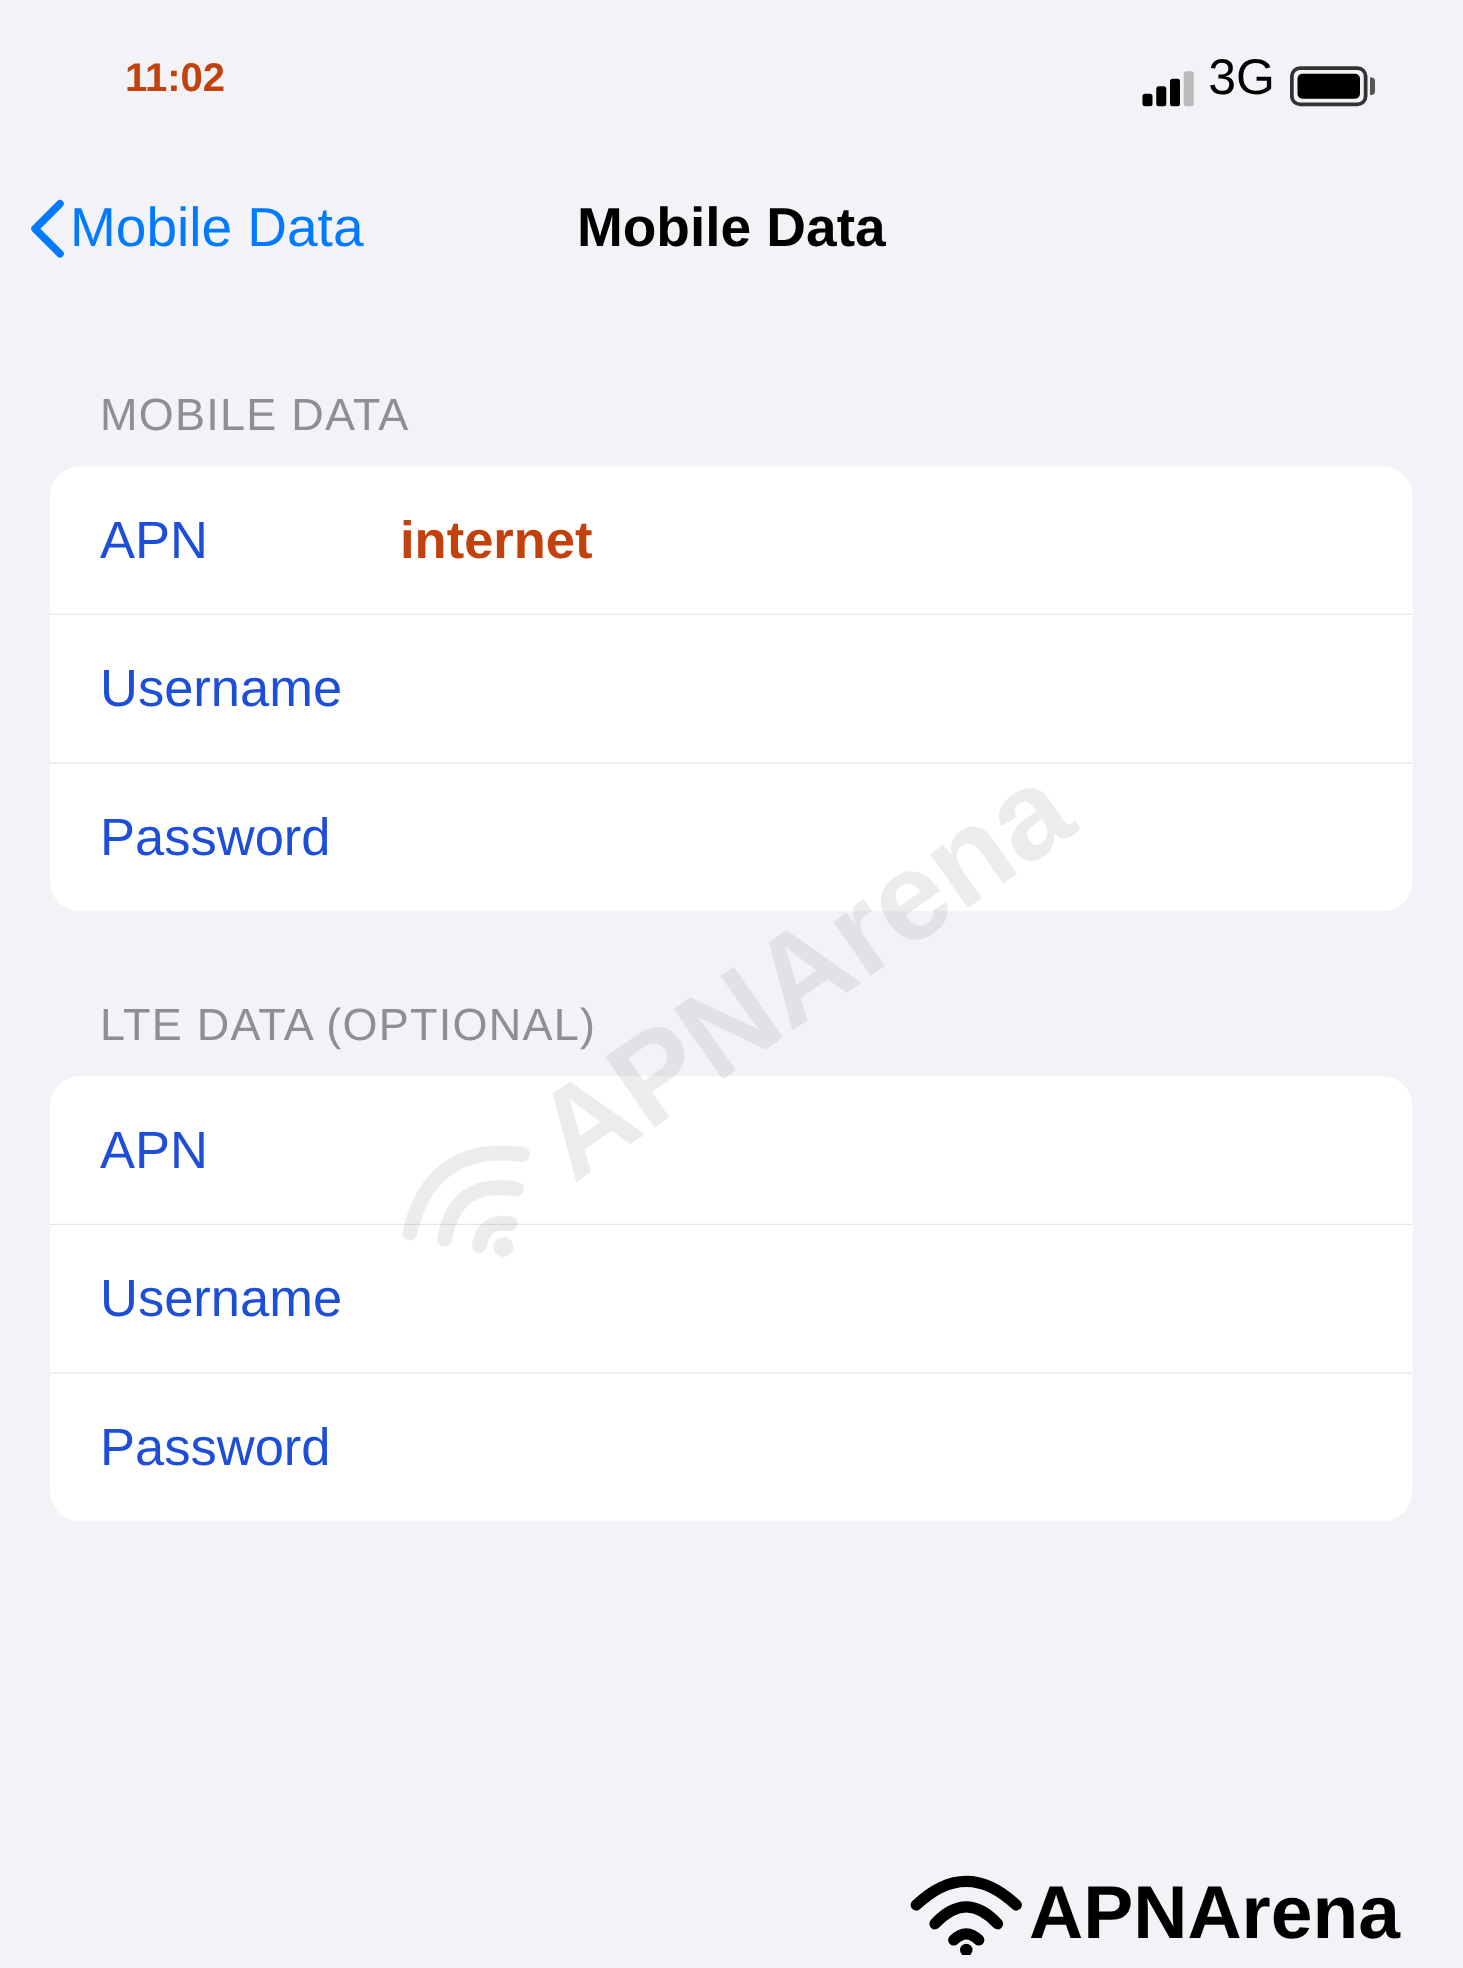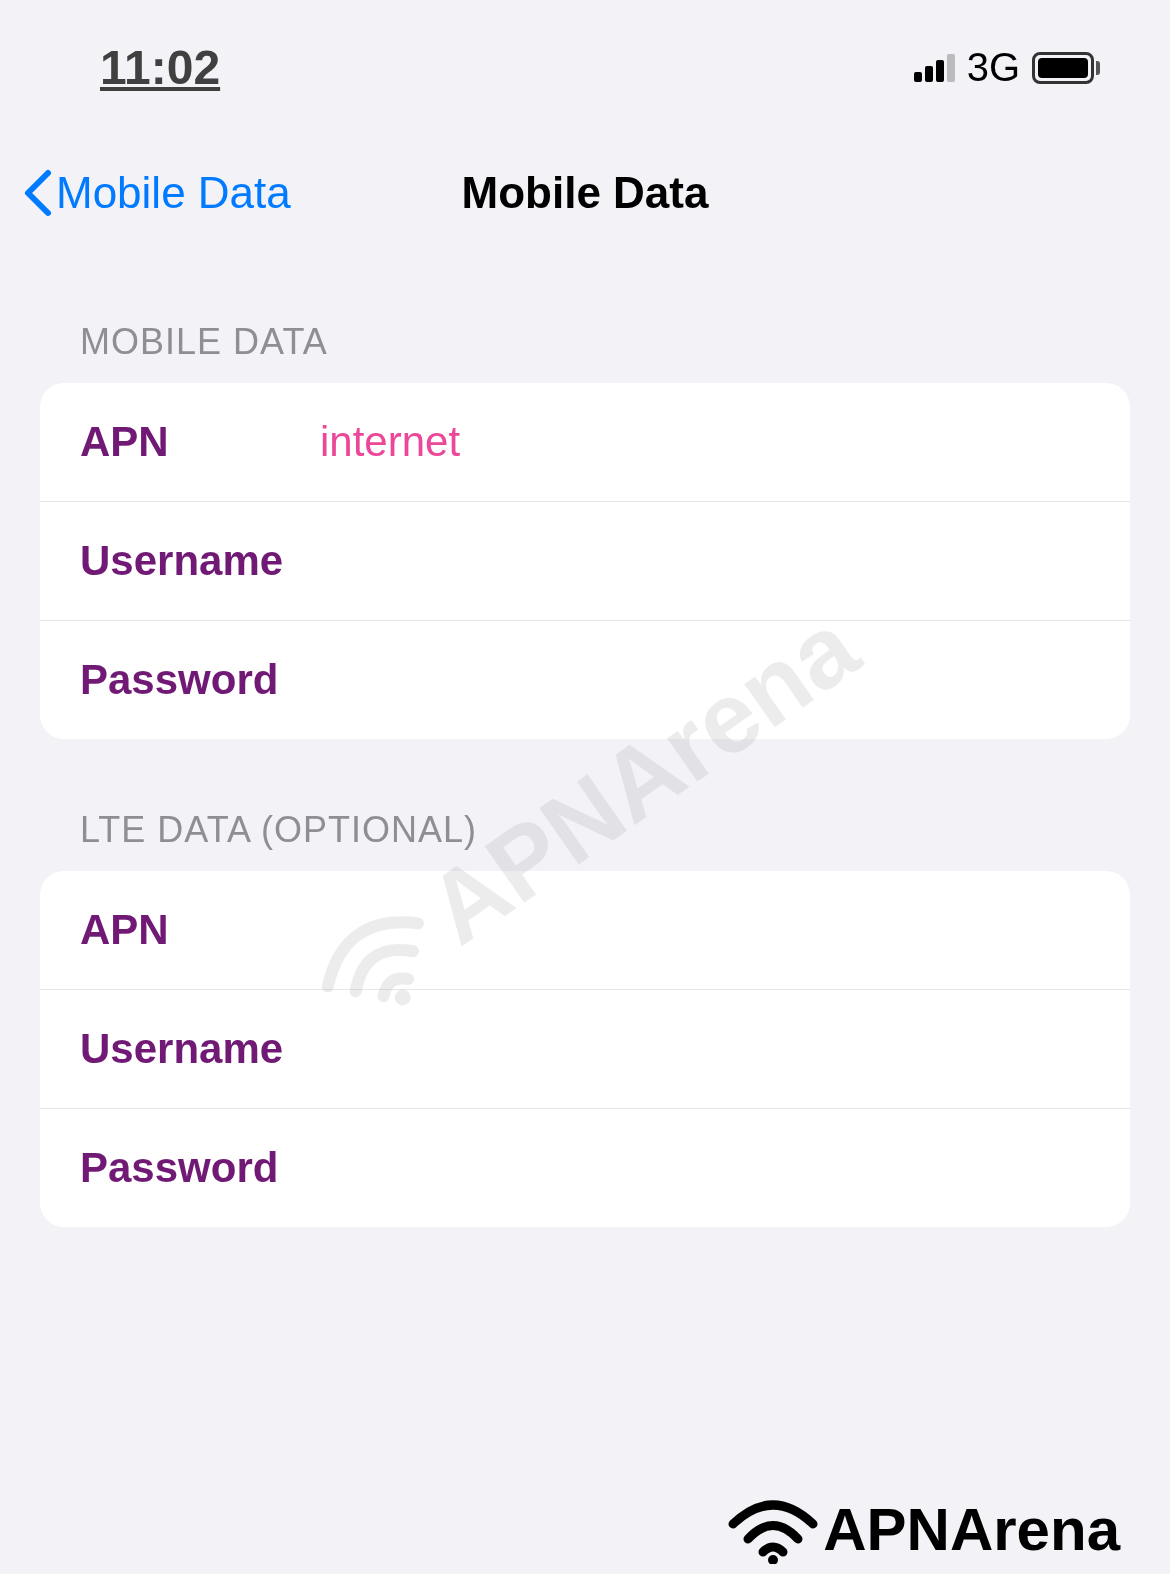--- a/index.html
+++ b/index.html
@@ -15,28 +15,27 @@
       position: relative;
       overflow: hidden;
     }
     .status-bar {
       display: flex;
       justify-content: space-between;
       align-items: center;
       padding: 40px 70px 20px 100px;
     }
     .status-time {
-      font-size: 48px;
+      font-size: 32px;
       font-weight: 600;
-      color: #404040;
-      text-decoration: underline;
+      color: #c2410c;
     }
     .status-right {
       display: flex;
-      align-items: center;
+      align-items: flex-end;
       gap: 12px;
     }
     .signal-bars {
       display: flex;
       align-items: flex-end;
       gap: 3px;
     }
     .signal-bar {
       width: 8px;
       background-color: #000;
@@ -119,28 +118,28 @@
       align-items: center;
       padding: 35px 40px;
       border-bottom: 1px solid #e5e5ea;
     }
     .settings-row:last-child {
       border-bottom: none;
       gap: 19px;
     }
     .row-label {
       font-size: 42px;
-      font-weight: 700;
-      color: #701a75;
+      font-weight: 400;
+      color: #1d4ed8;
       min-width: 240px;
     }
     .row-input {
       font-size: 42px;
-      font-weight: 400;
-      color: #ec4899;
+      font-weight: 700;
+      color: #c2410c;
       border: none;
       outline: none;
       flex: 1;
       background: transparent;
     }
     .watermark-center {
       position: absolute;
       top: 52%;
       left: 50%;
       transform: translate(-50%, -50%) rotate(-35deg);

